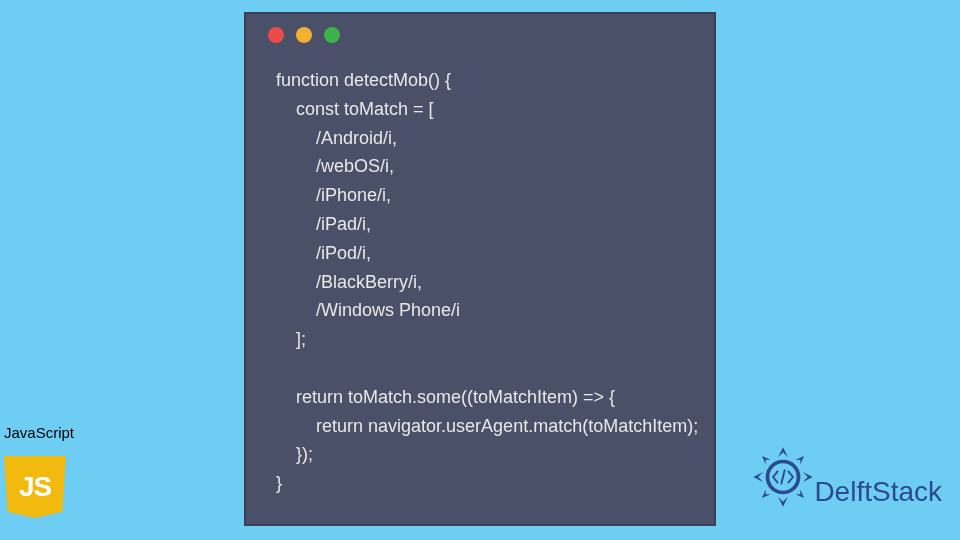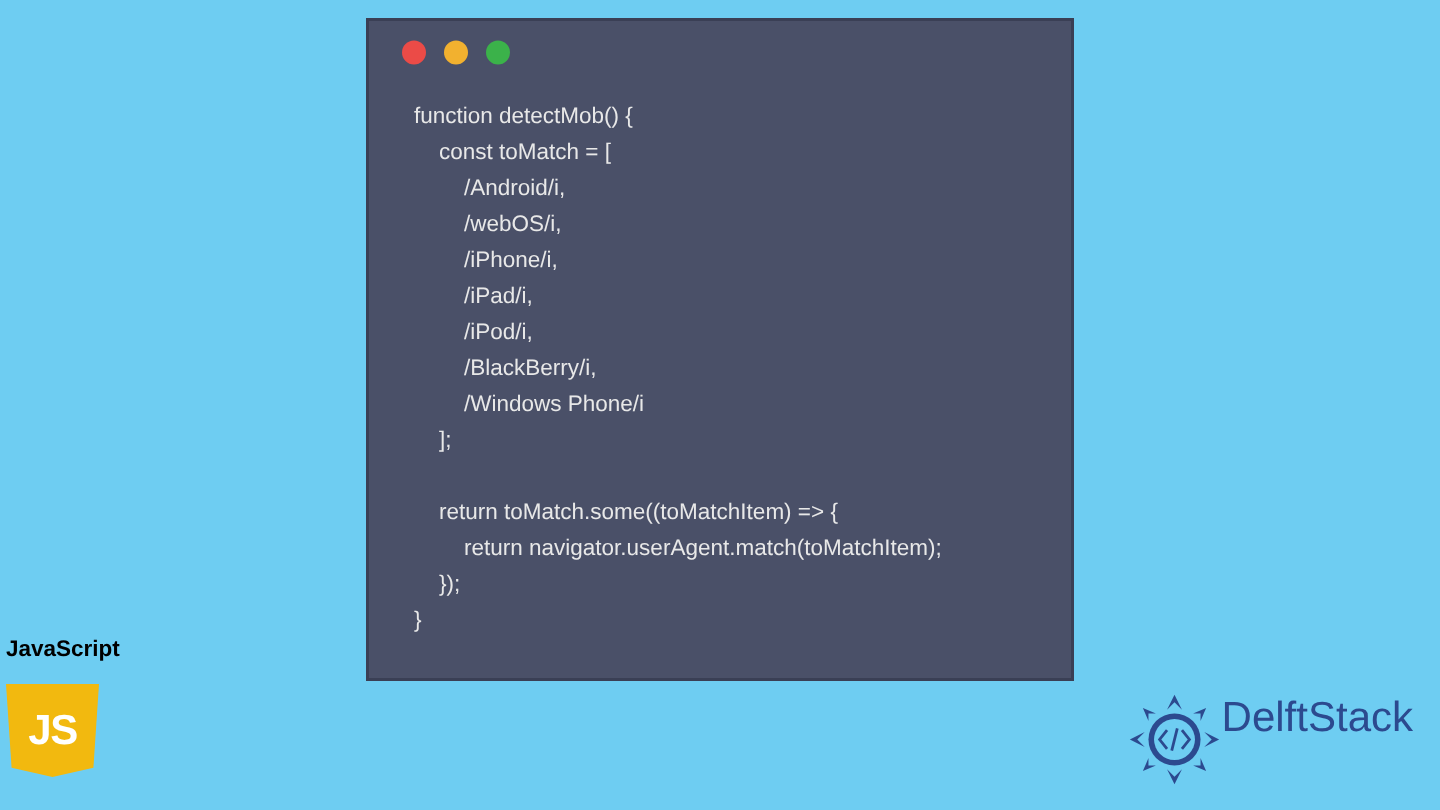--- a/index.html
+++ b/index.html
@@ -32,34 +32,34 @@
     width: 16px;
     height: 16px;
     border-radius: 50%;
   }
   .red { background: #eb4b47; }
   .yellow { background: #f2b12f; }
   .green { background: #3bb24a; }
   .code {
     color: #e8e8e8;
     font-family: Arial, Helvetica, sans-serif;
-    font-size: 15px;
+    font-size: 18px;
     line-height: 1.6;
     padding: 10px 36px 26px 30px;
     white-space: pre;
   }
   .js-badge {
     position: absolute;
     left: 4px;
     bottom: 22px;
     width: 76px;
   }
   .js-badge .label {
     font-size: 15px;
-    font-weight: bold;
+    font-weight: normal;
     color: #000;
     margin-bottom: 2px;
   }
   .js-badge .logo {
     width: 62px;
     height: 62px;
     background: linear-gradient(135deg, #f2b90f 0%, #f2b90f 90%);
     clip-path: polygon(0 0, 100% 0, 94% 90%, 50% 100%, 6% 90%);
     display: flex;
     align-items: center;
@@ -69,23 +69,23 @@
   .js-badge .logo span {
     font-family: Arial, sans-serif;
     font-weight: bold;
     font-size: 28px;
     color: #fff;
     letter-spacing: -1px;
   }
   .brand {
     position: absolute;
     right: 18px;
-    bottom: 16px;
+    bottom: 32px;
     display: flex;
-    align-items: flex-start;
+    align-items: flex-end;
     gap: 0;
   }
   .brand-text {
     font-family: Arial, sans-serif;
     font-size: 28px;
     font-weight: 500;
     color: #2c4a8f;
   }
   .brand-logo svg {
     width: 62px;

